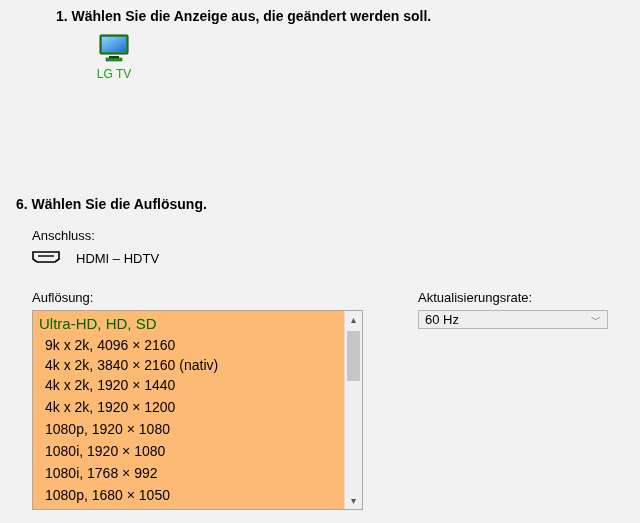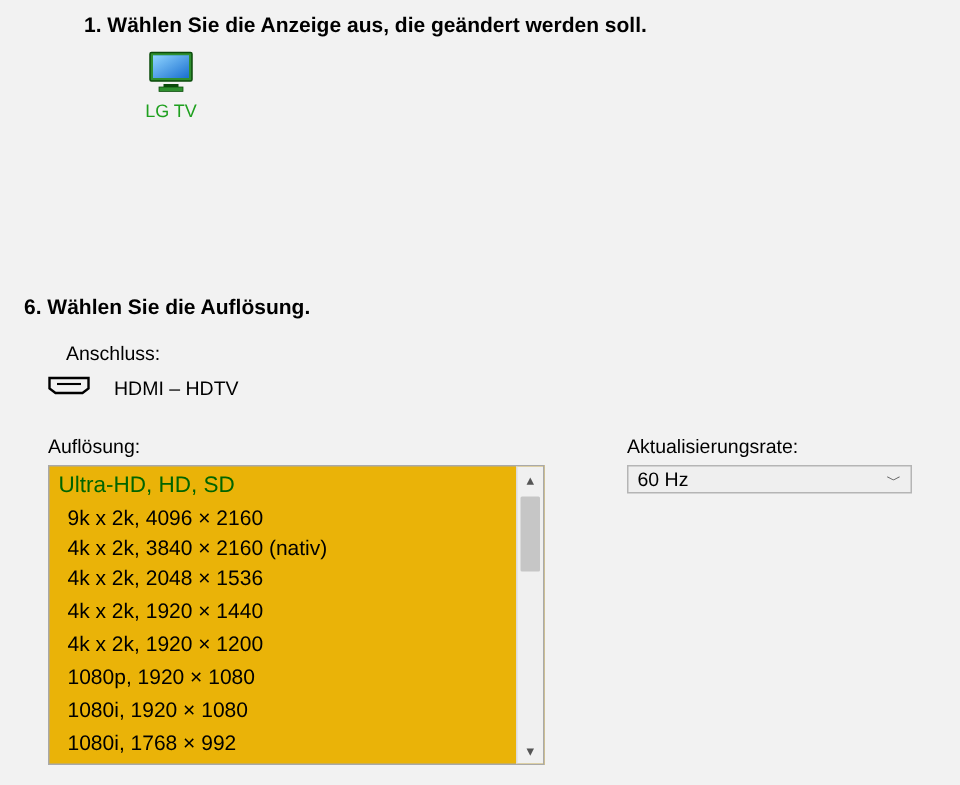--- a/index.html
+++ b/index.html
@@ -34,34 +34,34 @@
     cursor: pointer;
   }
   .display-tile .mon-label {
     display: block;
     margin-top: 2px;
     font-size: 12px;
     color: #1fa01f;
   }
 
   .label { font-size: 13px; color: #000; }
-  .conn-label { position: absolute; left: 44px; top: 228px; }
+  .conn-label { position: absolute; left: 32px; top: 228px; }
   .conn-row { position: absolute; left: 32px; top: 250px; display: flex; align-items: center; gap: 16px; }
   .conn-row svg { width: 28px; height: 14px; }
 
   .res-label   { position: absolute; left: 32px;  top: 290px; }
   .rate-label  { position: absolute; left: 418px; top: 290px; }
 
   .res-box {
     position: absolute;
     left: 32px;
     top: 310px;
     width: 331px;
     height: 200px;
-    background: #eab308;
+    background: #fdba74;
     border: 1px solid #a9a9a9;
     box-sizing: border-box;
     display: flex;
   }
   .res-list {
     flex: 1;
     overflow: hidden;
     padding: 0;
   }
   .res-list .group {
@@ -171,21 +171,20 @@
   <div class="label res-label">Auflösung:</div>
   <div class="label rate-label">Aktualisierungsrate:</div>
 
   <div class="res-box">
     <div class="res-list">
       <div class="group">Ultra-HD, HD, SD</div>
       <div class="item">9k x 2k, 4096 × 2160</div>
       <div class="item selected-wrap">
         <span class="selected-inner">4k x 2k, 3840 × 2160 (nativ)</span>
       </div>
-      <div class="item">4k x 2k, 2048 × 1536</div>
       <div class="item">4k x 2k, 1920 × 1440</div>
       <div class="item">4k x 2k, 1920 × 1200</div>
       <div class="item">1080p, 1920 × 1080</div>
       <div class="item">1080i, 1920 × 1080</div>
       <div class="item">1080i, 1768 × 992</div>
       <div class="item">1080p, 1680 × 1050</div>
     </div>
     <div class="res-scroll">
       <div class="arrow up">▴</div>
       <div class="thumb"></div>

